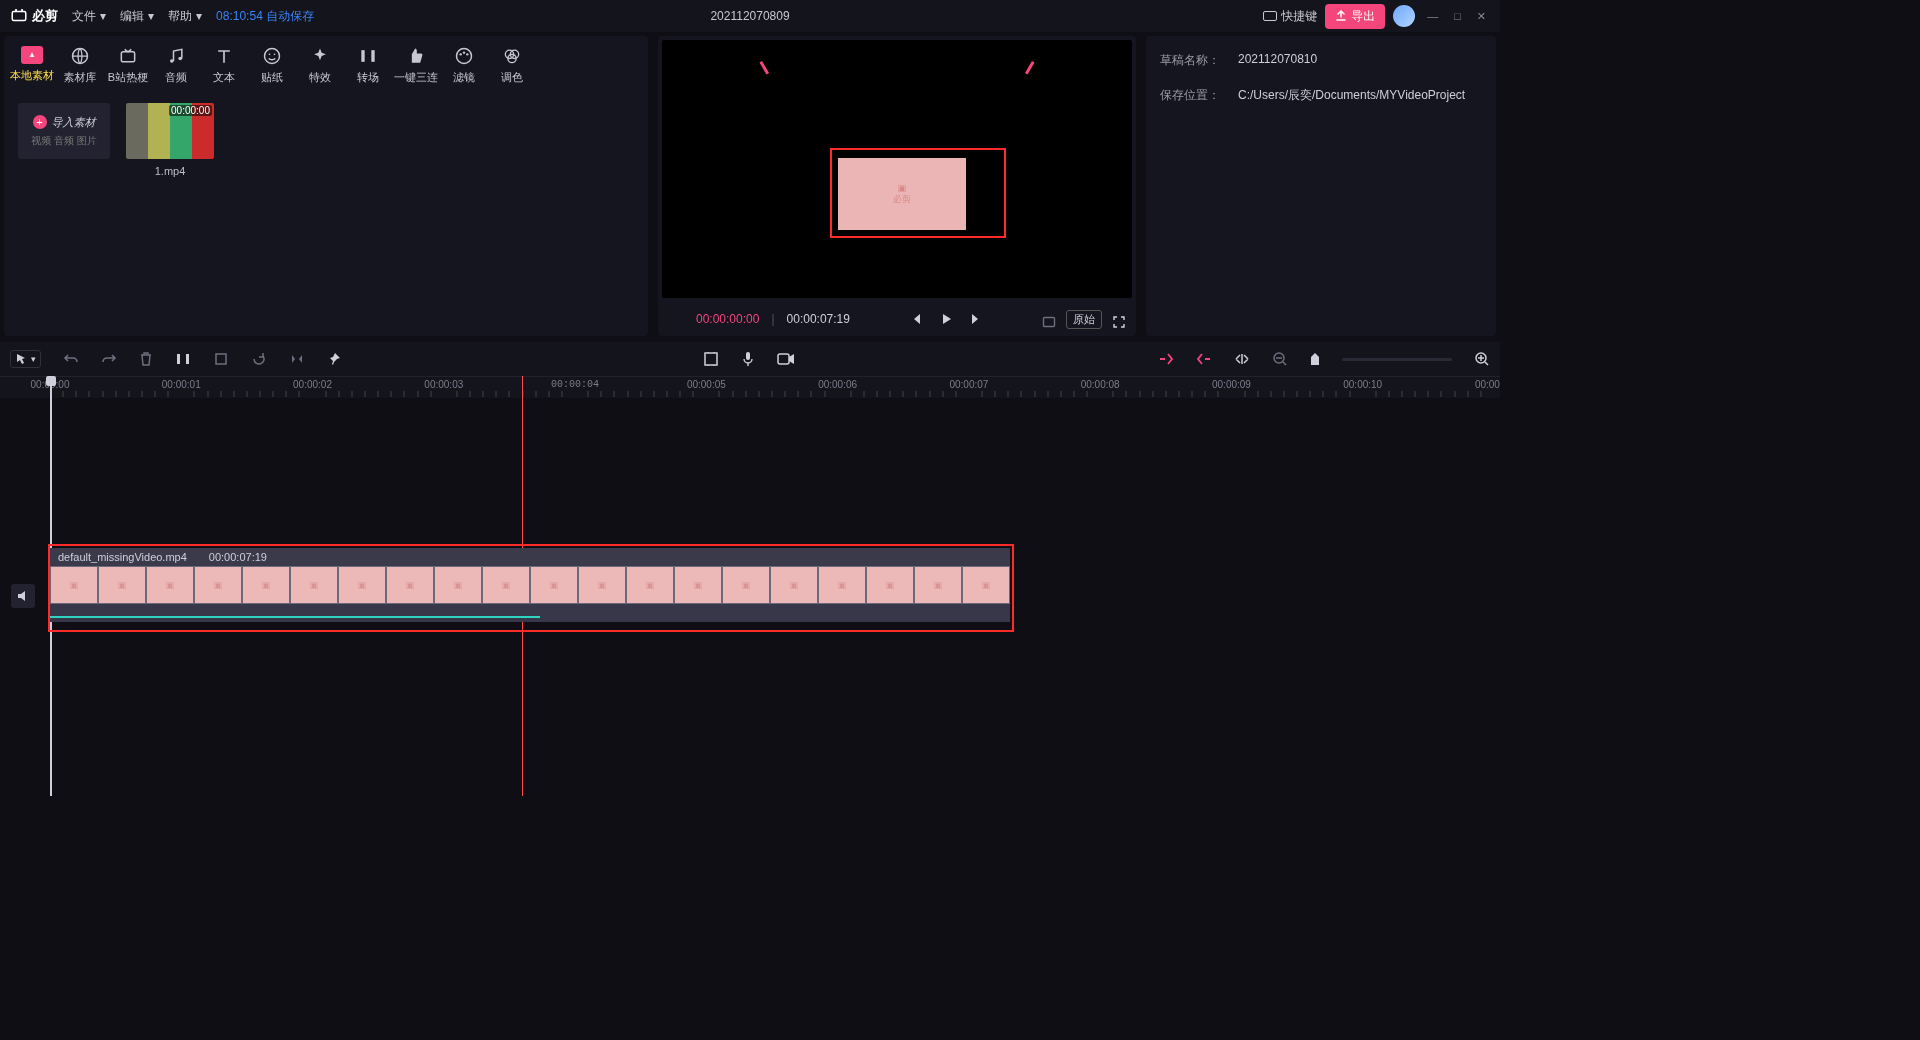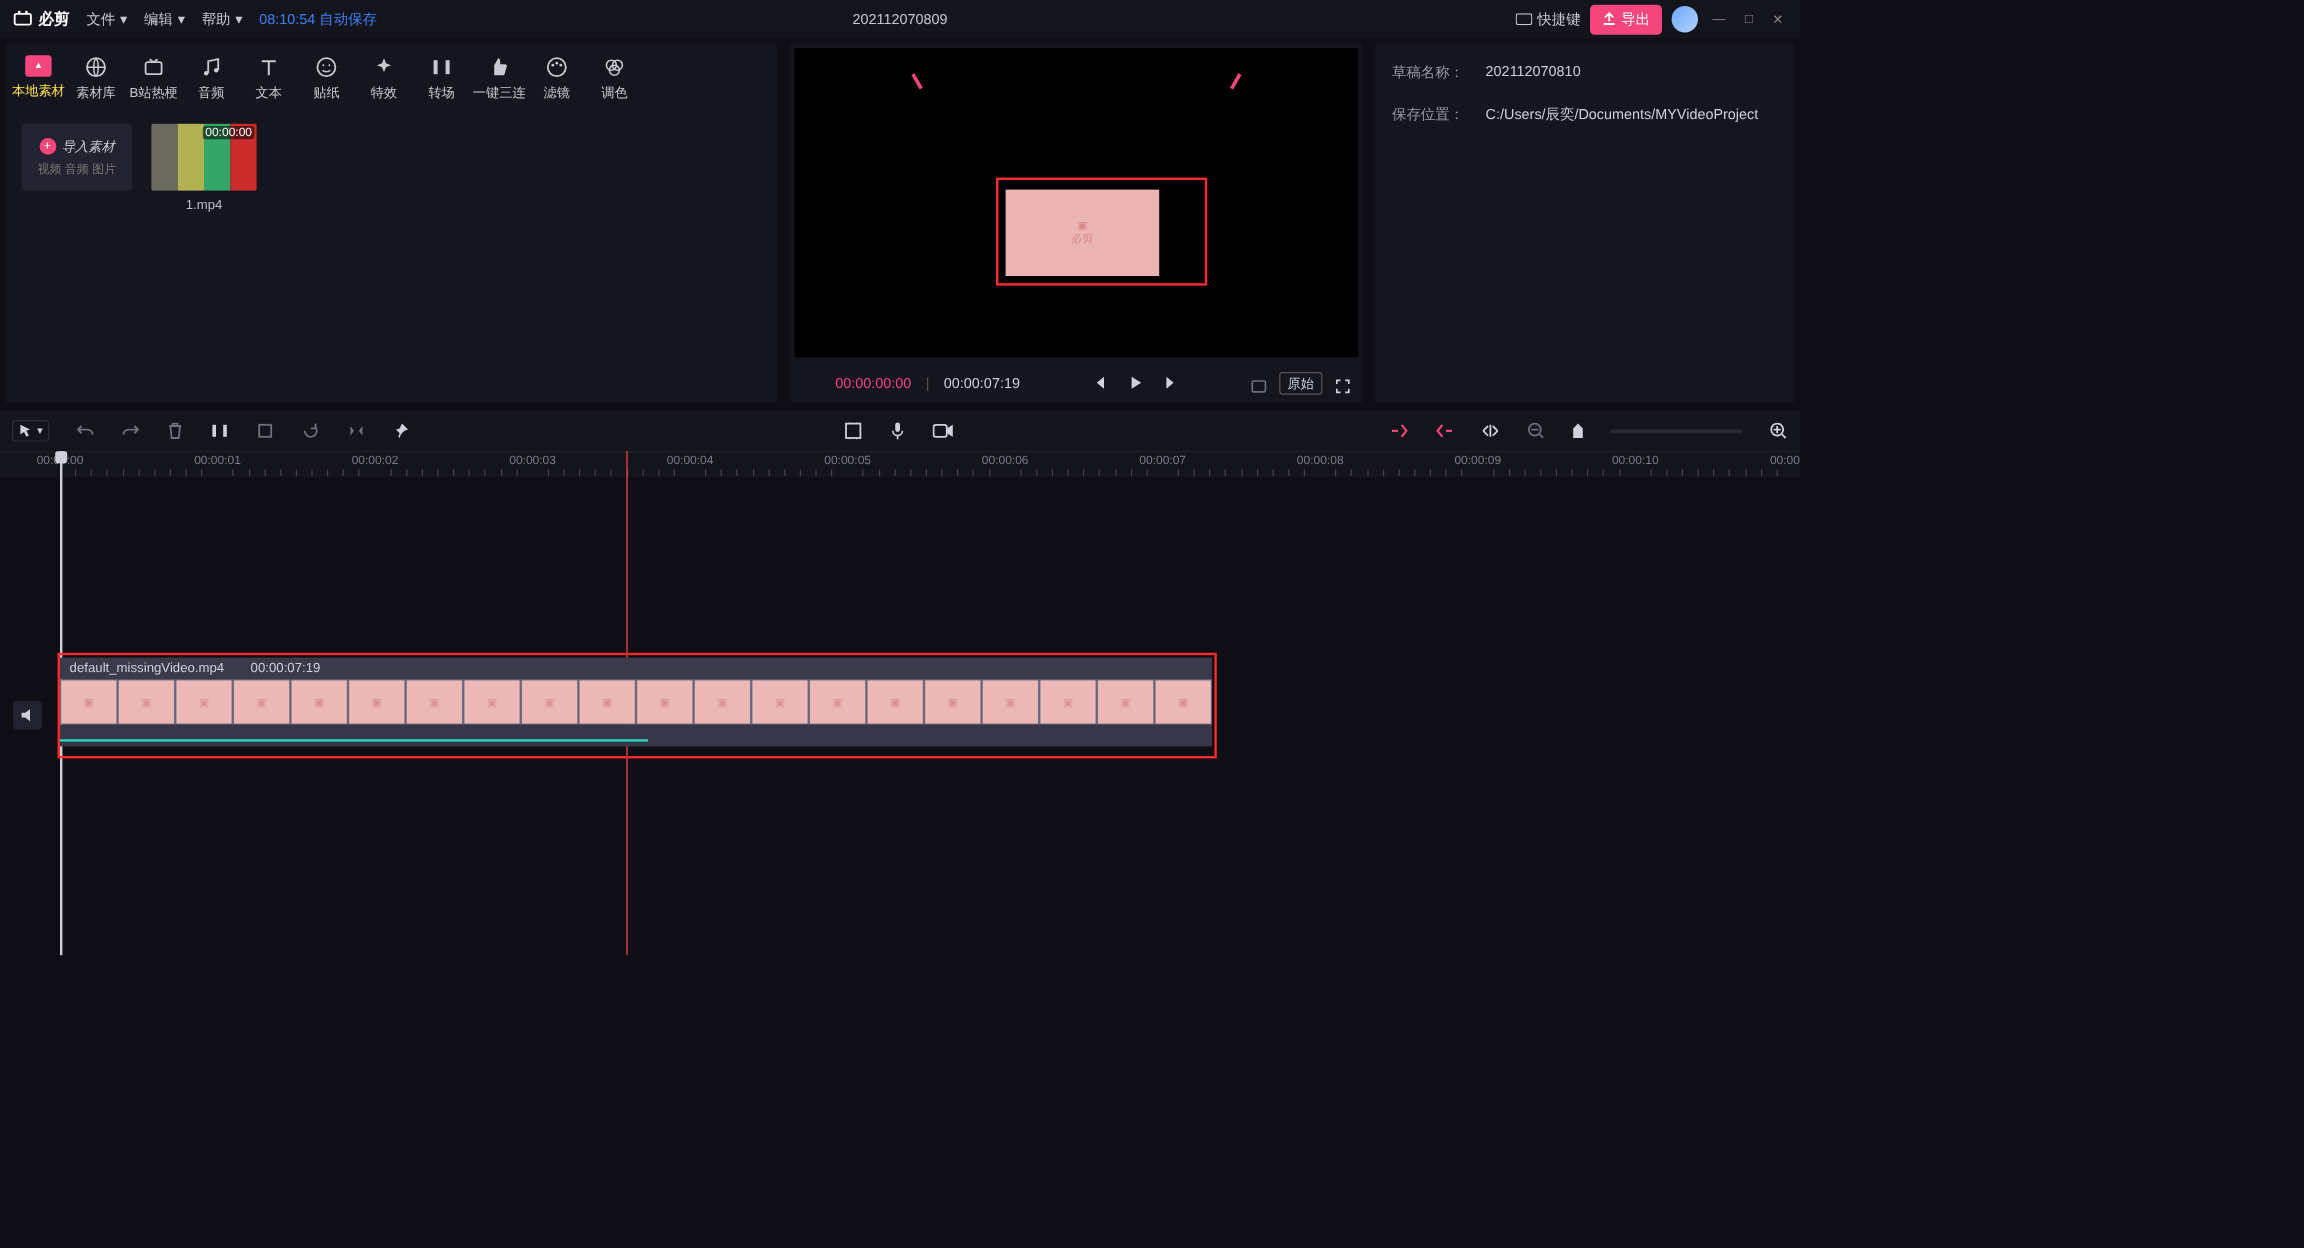--- a/index.html
+++ b/index.html
@@ -476,21 +476,21 @@
       <span class="tick" style="left: 27.2727%;">00:00:03</span>
       <span class="tickline" style="left: 28.1818%;"></span>
       <span class="tickline" style="left: 29.0909%;"></span>
       <span class="tickline" style="left: 30%;"></span>
       <span class="tickline" style="left: 30.9091%;"></span>
       <span class="tickline" style="left: 31.8182%;"></span>
       <span class="tickline" style="left: 32.7273%;"></span>
       <span class="tickline" style="left: 33.6364%;"></span>
       <span class="tickline" style="left: 34.5455%;"></span>
       <span class="tickline" style="left: 35.4545%;"></span>
-      <span class="tick" style="left: 36.3636%;">00:00:04</span>
+      <span class="tick" style="left: 36.3636%; font-family: Liberation Mono, monospace;">00:00:04</span>
       <span class="tickline" style="left: 37.2727%;"></span>
       <span class="tickline" style="left: 38.1818%;"></span>
       <span class="tickline" style="left: 39.0909%;"></span>
       <span class="tickline" style="left: 40%;"></span>
       <span class="tickline" style="left: 40.9091%;"></span>
       <span class="tickline" style="left: 41.8182%;"></span>
       <span class="tickline" style="left: 42.7273%;"></span>
       <span class="tickline" style="left: 43.6364%;"></span>
       <span class="tickline" style="left: 44.5455%;"></span>
       <span class="tick" style="left: 45.4545%;">00:00:05</span>

